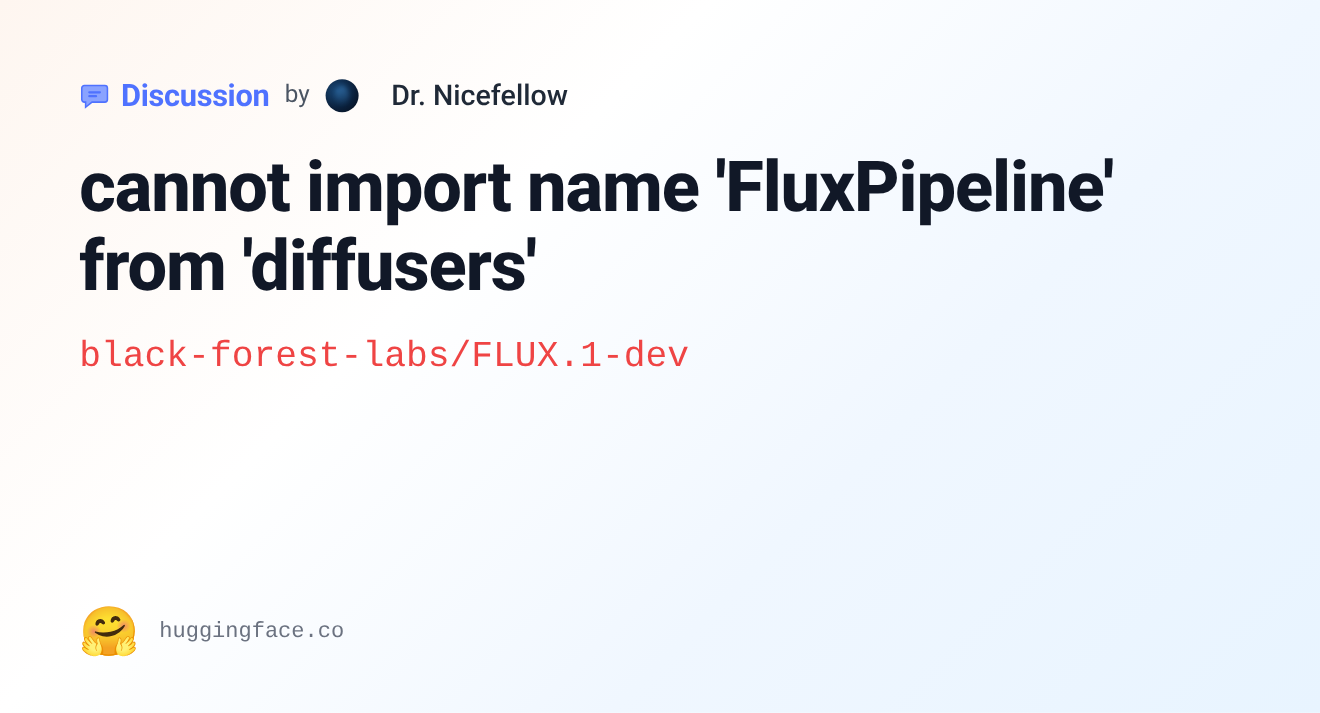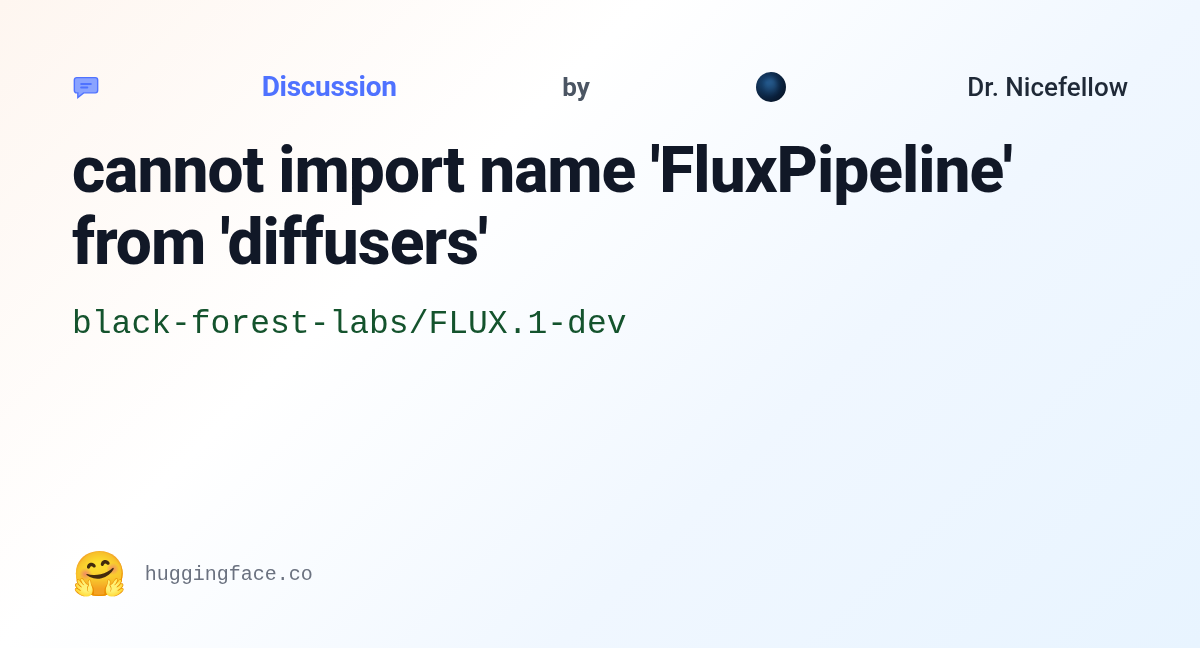--- a/index.html
+++ b/index.html
@@ -15,43 +15,42 @@
       padding: 70px 72px 52px 72px;
       display: flex;
       flex-direction: column;
       position: relative;
     }
     .header-row {
       display: flex;
       align-items: center;
       gap: 10px;
       margin-bottom: 32px;
-      justify-content: space-between;
     }
     .discussion-icon {
       width: 28px;
       height: 28px;
       display: flex;
       align-items: center;
       justify-content: center;
     }
     .discussion-icon svg {
       width: 28px;
       height: 28px;
     }
     .discussion-label {
       color: #4f72ff;
       font-size: 28px;
       font-weight: 700;
       letter-spacing: -0.3px;
     }
     .by-text {
       color: #4b5563;
-      font-size: 26px;
-      font-weight: 700;
+      font-size: 22px;
+      font-weight: 400;
       margin-left: 4px;
       margin-right: 4px;
     }
     .avatar {
       width: 30px;
       height: 30px;
       border-radius: 50%;
       background: radial-gradient(circle at 35% 35%, #1a4a7a 0%, #0a1f3a 60%, #050a15 100%);
       display: inline-block;
       position: relative;
@@ -78,21 +77,21 @@
     .title {
       color: #111827;
       font-size: 64px;
       font-weight: 800;
       line-height: 1.12;
       letter-spacing: -1px;
       margin-bottom: 28px;
     }
     .repo-path {
       font-family: "SFMono-Regular", Consolas, "Liberation Mono", Menlo, monospace;
-      color: #14532d;
+      color: #ef4444;
       font-size: 33px;
       font-weight: 400;
       letter-spacing: 0px;
     }
     .footer {
       position: absolute;
       bottom: 52px;
       left: 72px;
       display: flex;
       align-items: center;

